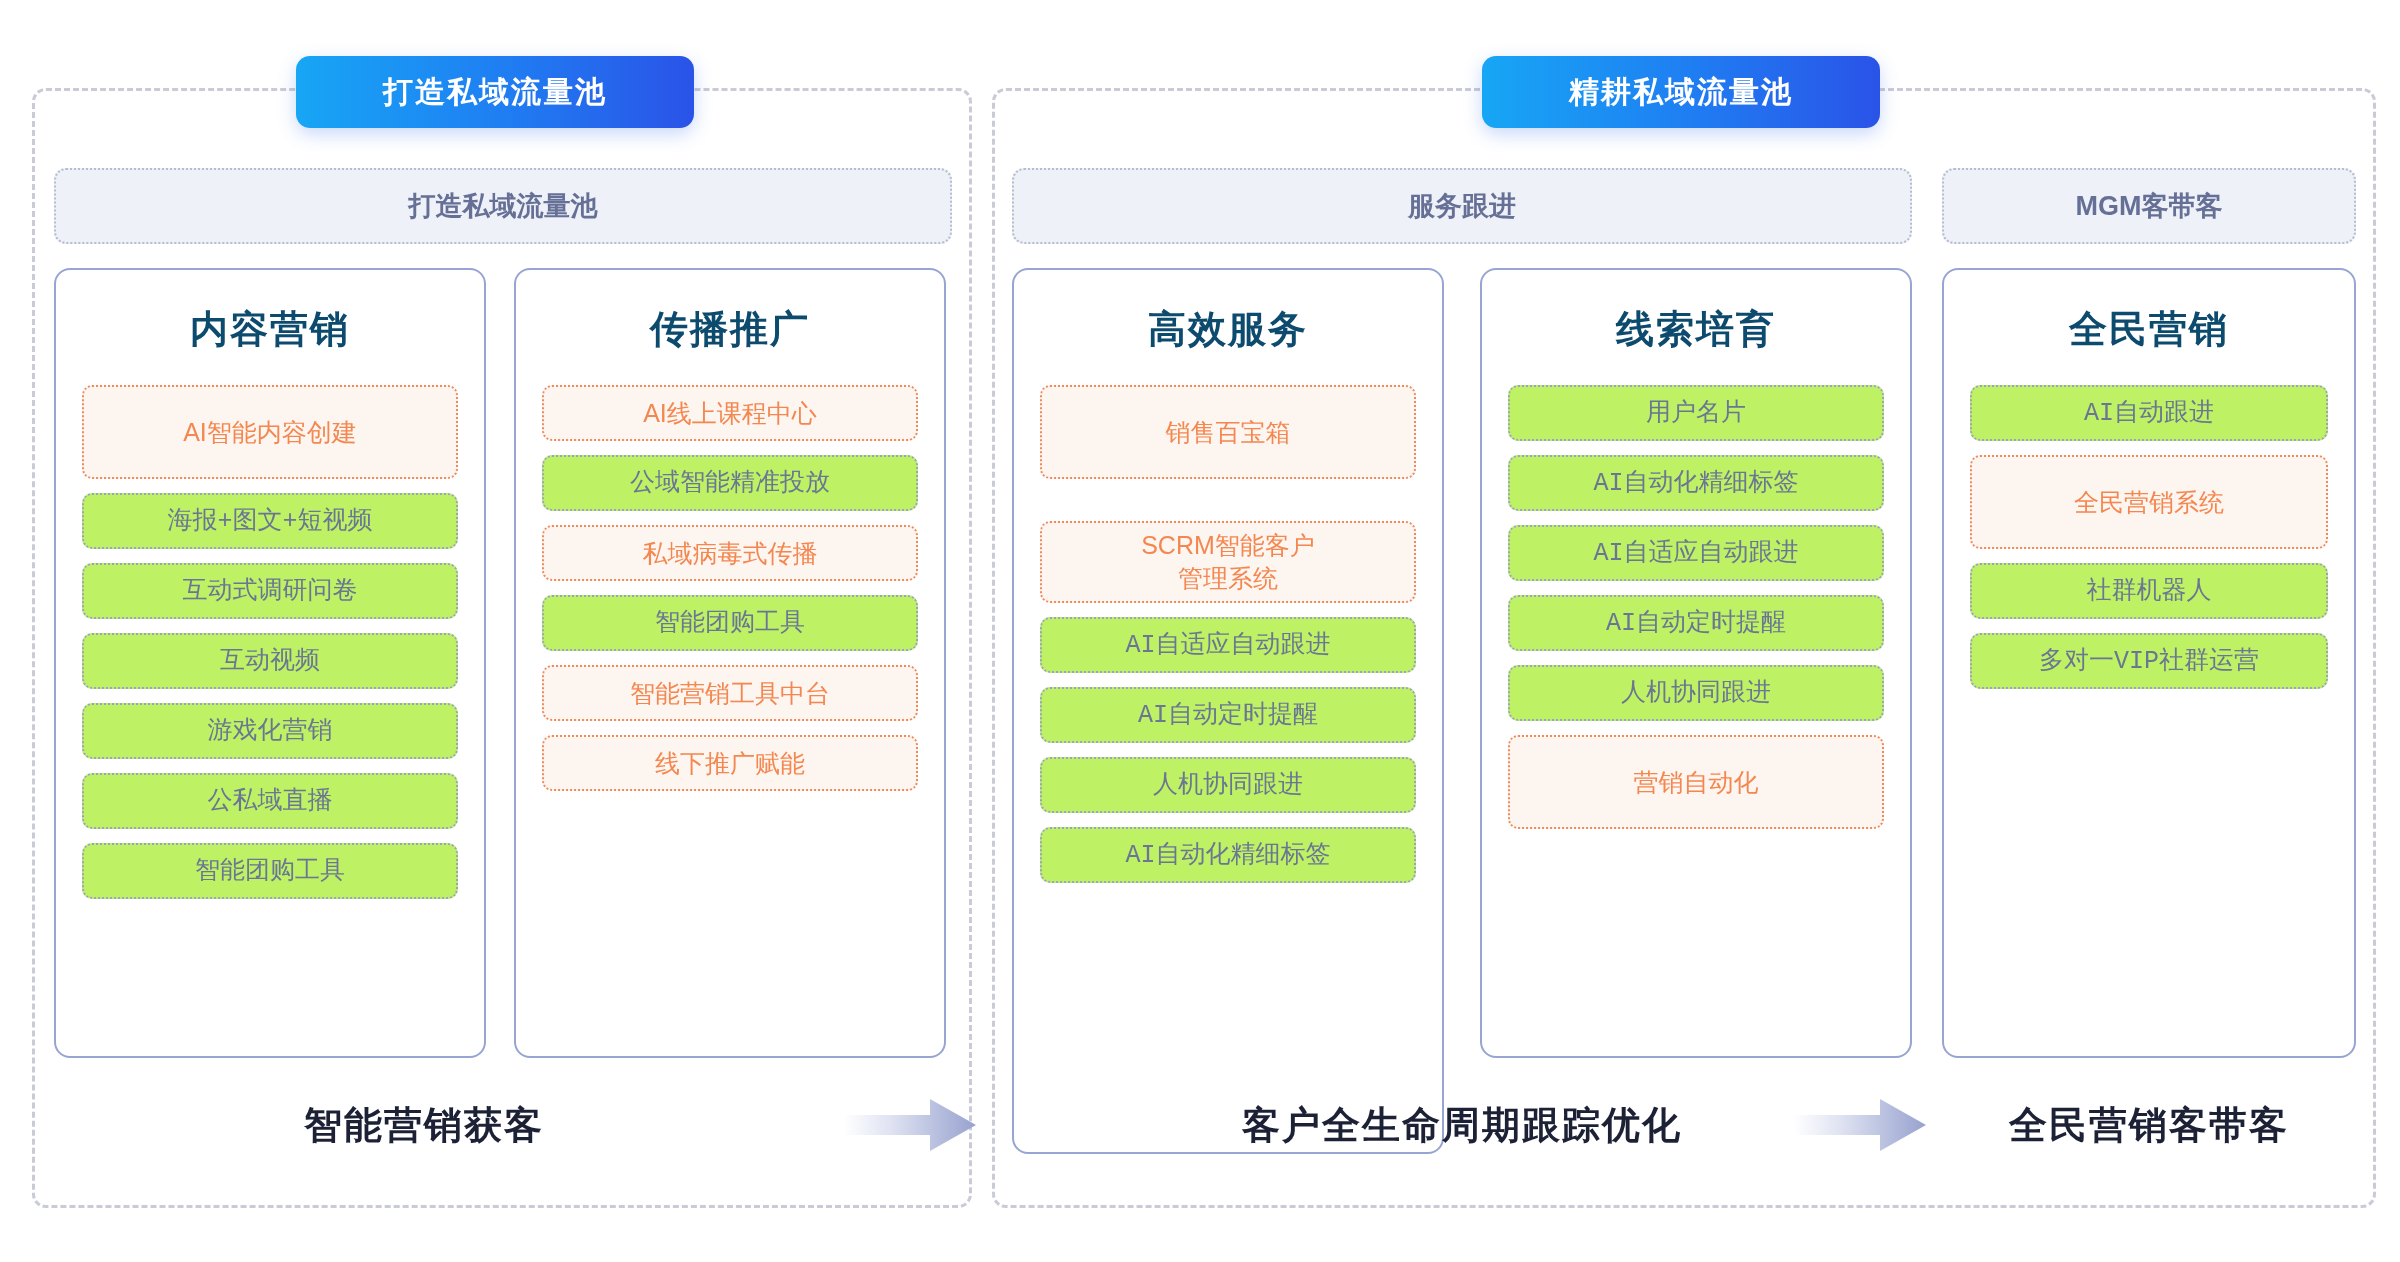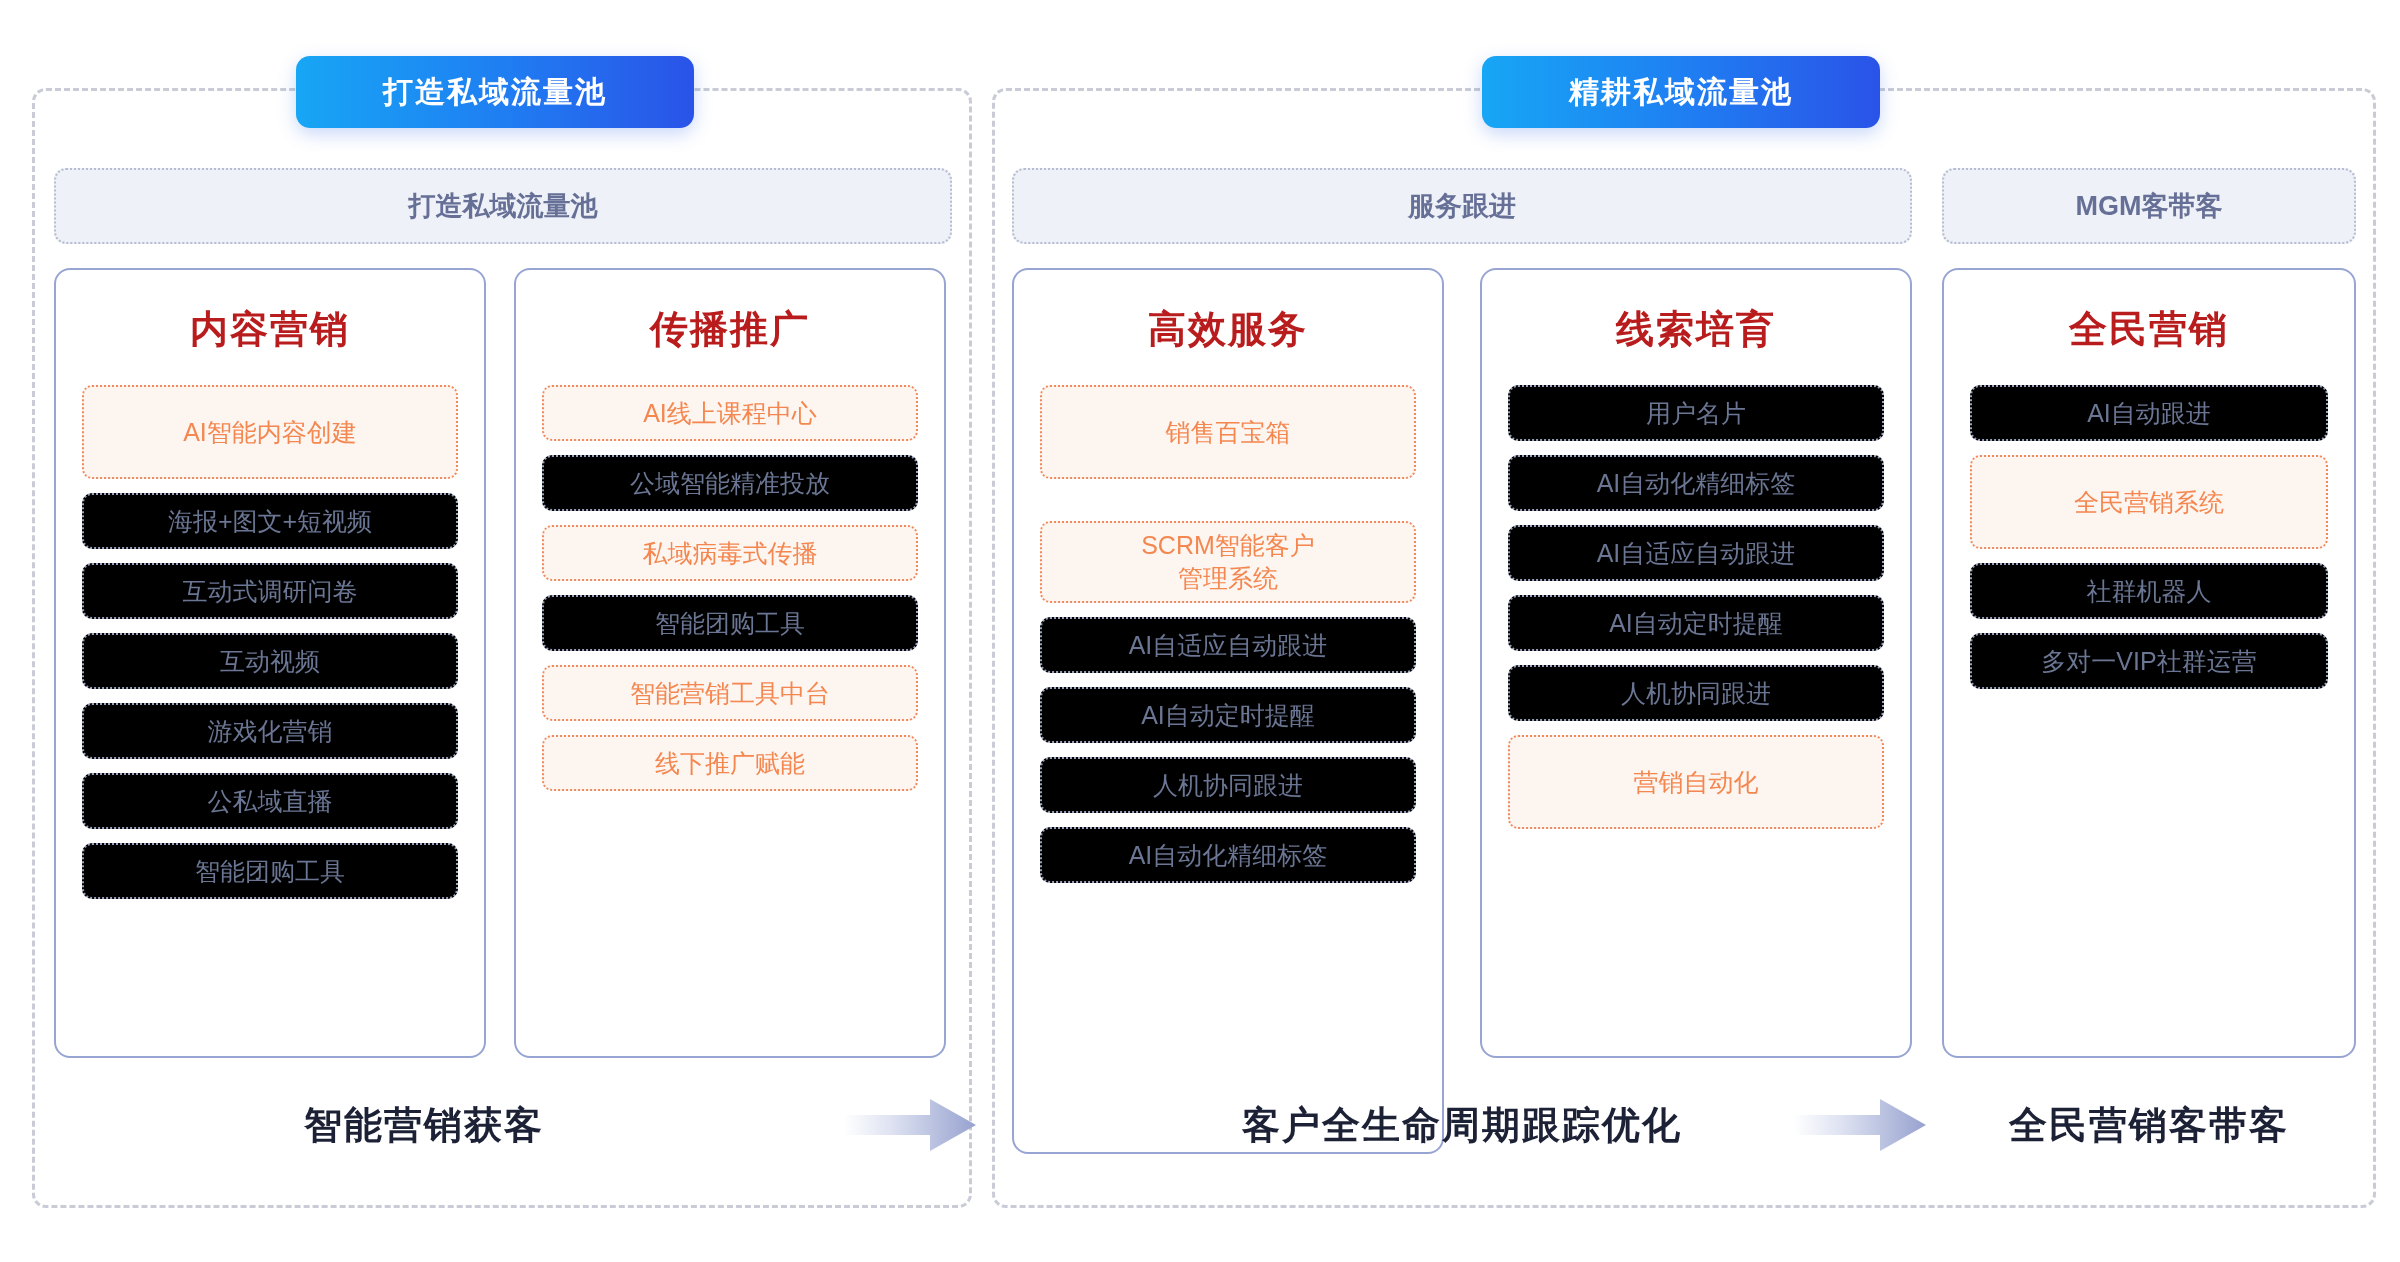--- a/index.html
+++ b/index.html
@@ -86,21 +86,21 @@
     padding: 0 26px;
   }
   #col-1 { left: 50px;   width: 432px; height: 790px; }
   #col-2 { left: 510px;  width: 432px; height: 790px; }
   #col-3 { left: 1008px; width: 432px; height: 886px; }
   #col-4 { left: 1476px; width: 432px; height: 790px; }
   #col-5 { left: 1938px; width: 414px; height: 790px; }
 
   .col-title {
     text-align: center;
-    color: #b91c1c;
+    color: #0c4a6e;
     font-size: 38px;
     font-weight: bold;
     letter-spacing: 2px;
     margin: 34px 0 30px 0;
     white-space: nowrap;
   }
 
   
   .item {
     border-radius: 10px;
@@ -109,23 +109,24 @@
     align-items: center;
     justify-content: center;
     text-align: center;
     font-size: 25px;
     margin-bottom: 14px;
     line-height: 1.32;
     padding: 6px 8px;
   }
   .item.plain {
     border: 2px dotted #9aa3bd;
-    background: #000000;
+    background: #bef264;
     color: #6a7693;
     min-height: 56px;
+    font-family: Liberation Mono, monospace;
   }
   .item.accent {
     border: 2px dotted #f08a5d;
     background: #fdf5f0;
     color: #f4874f;
   }
   .h-sm  { min-height: 56px; }
   .h-md  { min-height: 78px; margin-top: 42px; }
   .h-lg  { min-height: 94px; }
 

